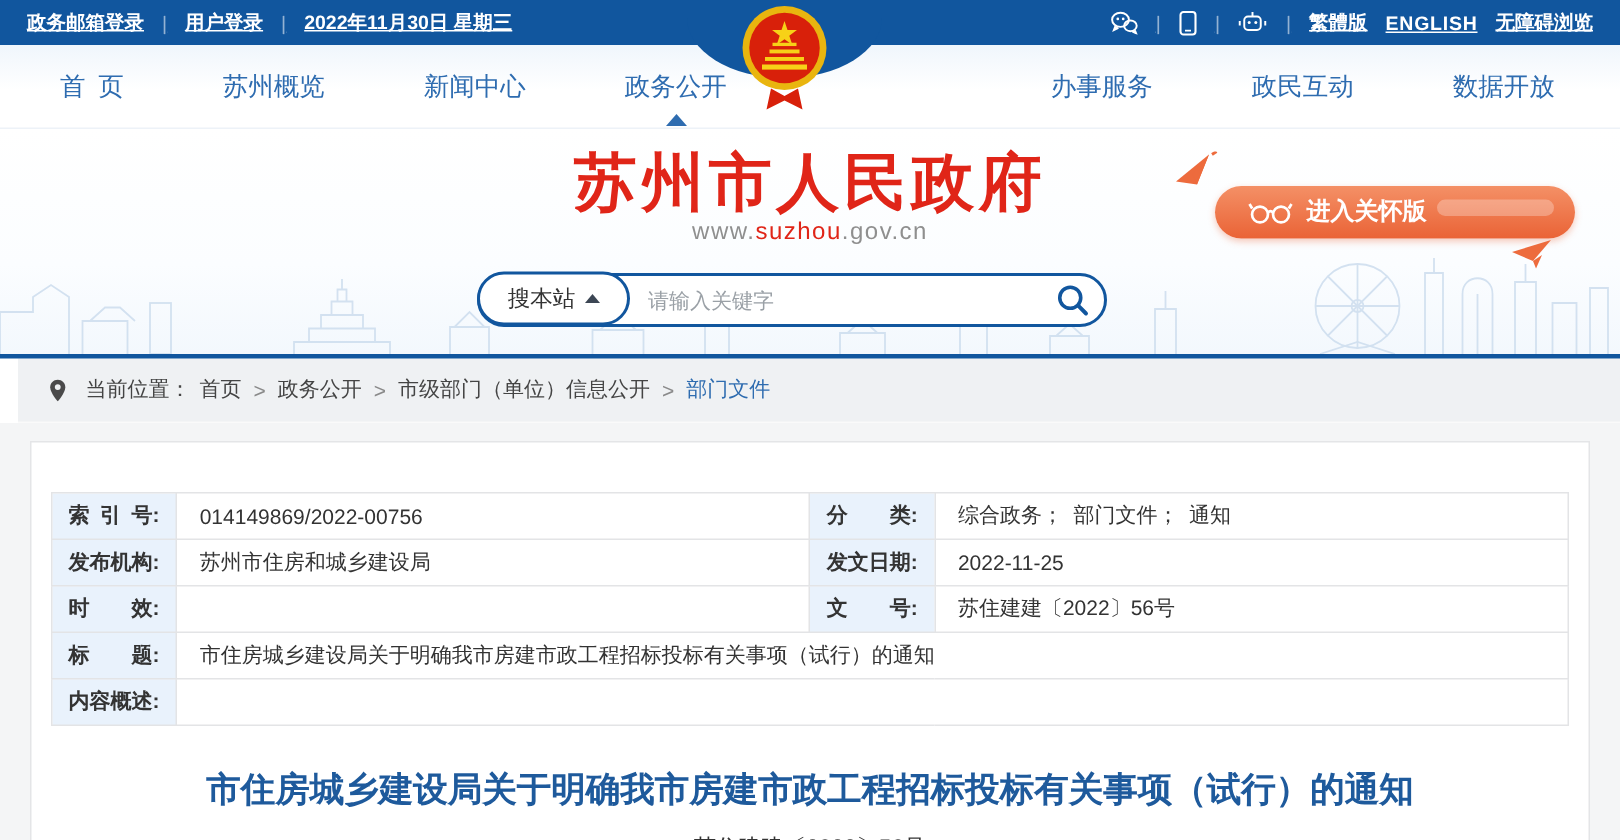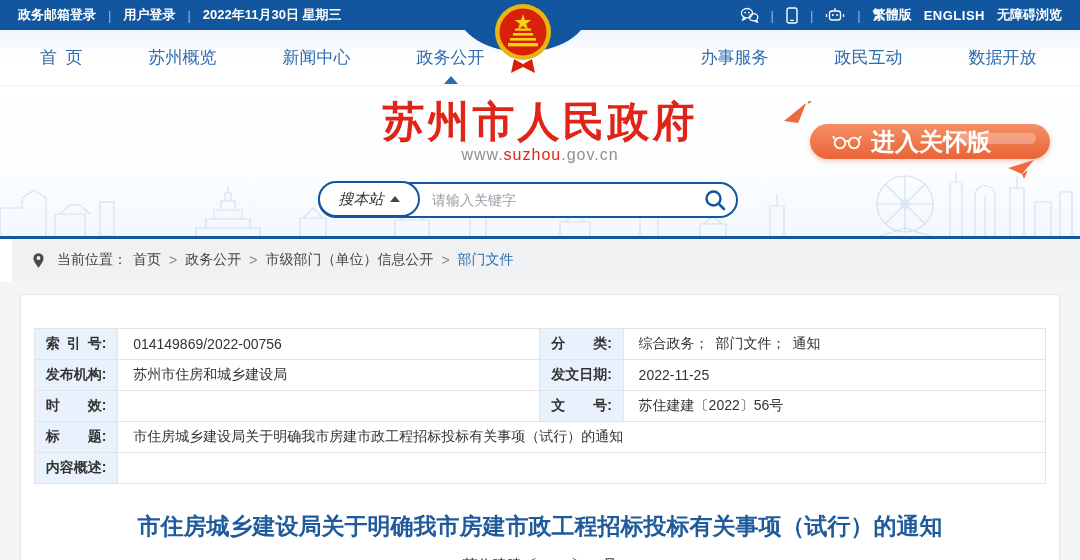--- a/index.html
+++ b/index.html
@@ -2,21 +2,21 @@
 <html><head>
 <meta charset="utf-8">
 <style>
   html,body{margin:0;padding:0;width:1080px;height:560px;overflow:hidden;
     background:#fff;font-family:"Liberation Sans","DejaVu Sans",sans-serif;}
   .header{position:relative;width:1080px;}
 
   
   .topbar{height:30px;background:#11569e;color:#fff;display:flex;
     align-items:center;justify-content:space-between;padding:0 18px;
-    font-size:13px;font-weight:bold;}
+    font-size:13px;font-weight:bold;text-decoration:underline;}
   .topbar .grp{display:flex;align-items:center;gap:12px;}
   .topbar .sep{color:rgba(255,255,255,.55);font-weight:normal;}
   .topbar a{color:#fff;text-decoration:none;cursor:pointer;}
   .tb-icon{display:inline-flex;align-items:center;cursor:pointer;}
 
   
   .navbar{height:55px;background:linear-gradient(180deg,#f0f6fc 0%,#ffffff 55%);
     display:flex;align-items:center;padding-left:40px;position:relative;
     border-bottom:1px solid #edf2f8;}
   .nav-item{font-size:17px;color:#2e6cb0;margin-right:66px;cursor:pointer;
@@ -39,32 +39,32 @@
     font-size:42px;font-weight:bold;color:#e02518;letter-spacing:3px;}
   .site-url{position:absolute;left:0;top:60px;width:1080px;text-align:center;
     font-size:16px;color:#8f8f8f;letter-spacing:1px;}
   .site-url .hl{color:#e02518;}
   .search-pill{position:absolute;left:318px;top:96px;width:420px;height:36px;
     box-sizing:border-box;border:2px solid #11569e;border-radius:18px;
     background:#fff;display:flex;align-items:center;z-index:3;}
   .search-scope{box-sizing:border-box;height:36px;width:102px;margin:-2px 0 0 -2px;
     border:2px solid #11569e;border-radius:18px;background:#fff;display:flex;
     align-items:center;justify-content:center;gap:6px;font-size:15px;color:#333;
-    cursor:pointer;flex:none;font-style:italic;}
+    cursor:pointer;flex:none;}
   .scope-caret{width:0;height:0;border-left:5px solid transparent;
     border-right:5px solid transparent;border-bottom:6px solid #3c4654;}
   .search-input{flex:1;border:none;outline:none;font-size:14px;padding:0 8px 0 12px;
     color:#333;background:transparent;font-family:inherit;}
   .search-input::placeholder{color:#9aa0a6;}
   .search-btn{flex:none;margin-right:9px;background:none;border:none;cursor:pointer;
     display:flex;align-items:center;padding:0;}
   .care-btn{position:absolute;left:810px;top:38px;width:240px;height:35px;
     border-radius:18px;background:linear-gradient(180deg,#f49066 0%,#ea6336 100%);
     display:flex;align-items:center;gap:9px;padding-left:22px;box-sizing:border-box;
-    color:#fff;font-size:24px;font-weight:bold;cursor:pointer;z-index:3;
+    color:#fff;font-size:16px;font-weight:bold;cursor:pointer;z-index:3;
     box-shadow:0 2px 5px rgba(234,99,54,.35);}
   .care-btn::after{content:"";position:absolute;right:14px;top:9px;width:78px;height:11px;
     border-radius:6px;background:rgba(255,255,255,.28);}
   .plane{position:absolute;z-index:4;}
 
   
   .breadcrumb-bar{height:42px;background:#eff1f3;display:flex;align-items:center;
     padding:0 20px;font-size:14px;color:#444;gap:6px;border-bottom:1px solid #fafafa;margin-left:12px;}
   .breadcrumb-bar .crumb{color:#444;cursor:pointer;text-decoration:none;}
   .breadcrumb-bar .crumb.current{color:#2e6cb0;}

